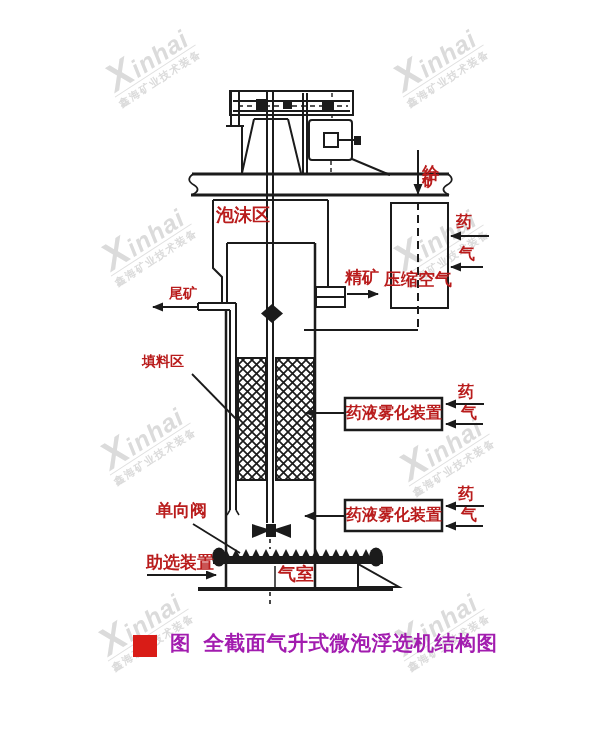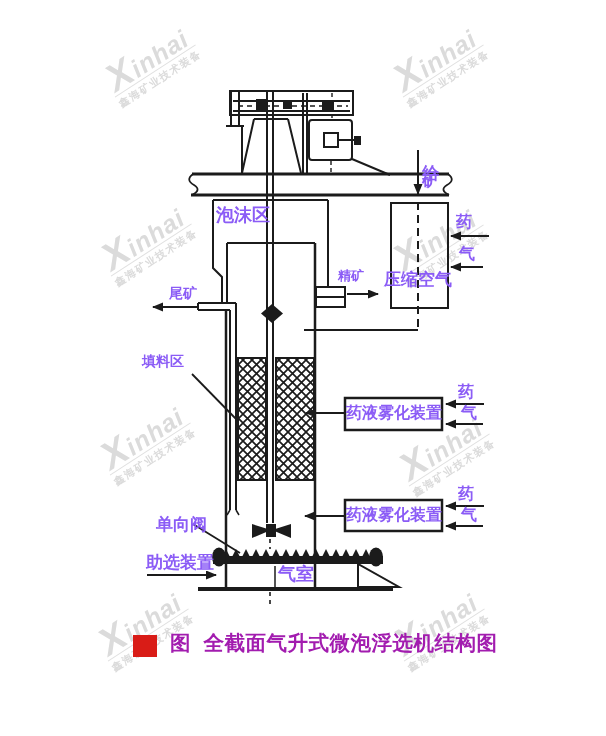--- a/index.html
+++ b/index.html
@@ -1,19 +1,19 @@
 <!DOCTYPE html>
 <html><head>
 <meta charset="utf-8">
 <style>
   html,body{margin:0;padding:0;background:#ffffff;}
   .stage{position:relative;width:606px;height:736px;background:#ffffff;overflow:hidden;
          font-family:"Liberation Sans","DejaVu Sans",sans-serif;}
   svg.art{position:absolute;left:0;top:0;z-index:1;}
-  .lbl{position:absolute;z-index:2;color:#8b5cf6;font-weight:bold;white-space:pre;line-height:1.08;}
+  .lbl{position:absolute;z-index:2;color:#b91c1c;font-weight:bold;white-space:pre;line-height:1.08;}
   .feed-vert{writing-mode:vertical-rl;letter-spacing:7px;}
   .boxlbl{}
   .wm{position:absolute;z-index:0;transform:translate(-50%,-50%) rotate(-33deg);
       color:#dbdbdb;pointer-events:none;text-align:center;white-space:nowrap;}
   .wm .row1{font-style:italic;font-weight:bold;font-size:25px;line-height:24px;letter-spacing:1px;}
   .wm .x{font-size:38px;}
   .wm .row2{font-size:10.5px;letter-spacing:1.5px;border-top:1.5px solid #e0e0e0;padding-top:2px;font-weight:bold;}
   .caption{color:#a21caf;}
 </style>
 </head>
@@ -146,24 +146,24 @@
       <path d="M192,374 L238,421" stroke-width="1.8"></path>
       <path d="M193,524 L240,553" stroke-width="1.8"></path>
     </g>
 
     <rect x="133" y="635" width="24" height="22" fill="#d91c17"></rect>
   </svg>
 
   <div class="lbl" style="left:216px;top:206px;font-size:18px">泡沫区</div>
   <div class="lbl" style="left:169px;top:286px;font-size:14px">尾矿</div>
   <div class="lbl" style="left:142px;top:354px;font-size:14px">填料区</div>
-  <div class="lbl" style="left:156px;top:516px;font-size:17px">单向阀</div>
+  <div class="lbl" style="left:156px;top:502px;font-size:17px">单向阀</div>
   <div class="lbl" style="left:146px;top:554px;font-size:17px">助选装置</div>
   <div class="lbl" style="left:278px;top:565px;font-size:18px">气室</div>
-  <div class="lbl" style="left:338px;top:269px;font-size:13px">精矿</div>
+  <div class="lbl" style="left:345px;top:269px;font-size:17px">精矿</div>
   <div class="lbl feed-vert" style="left:421px;top:150px;font-size:17px">给矿</div>
   <div class="lbl" style="left:384px;top:271px;font-size:17px">压缩空气</div>
   <div class="lbl" style="left:456px;top:213px;font-size:16px">药</div>
   <div class="lbl" style="left:459px;top:245px;font-size:16px">气</div>
 
   <div class="lbl boxlbl" style="left:346px;top:404px;width:95px;font-size:16px">药液雾化装置</div>
   <div class="lbl" style="left:458px;top:383px;font-size:16px">药</div>
   <div class="lbl" style="left:461px;top:404px;font-size:16px">气</div>
 
   <div class="lbl boxlbl" style="left:346px;top:506px;width:95px;font-size:16px">药液雾化装置</div>

